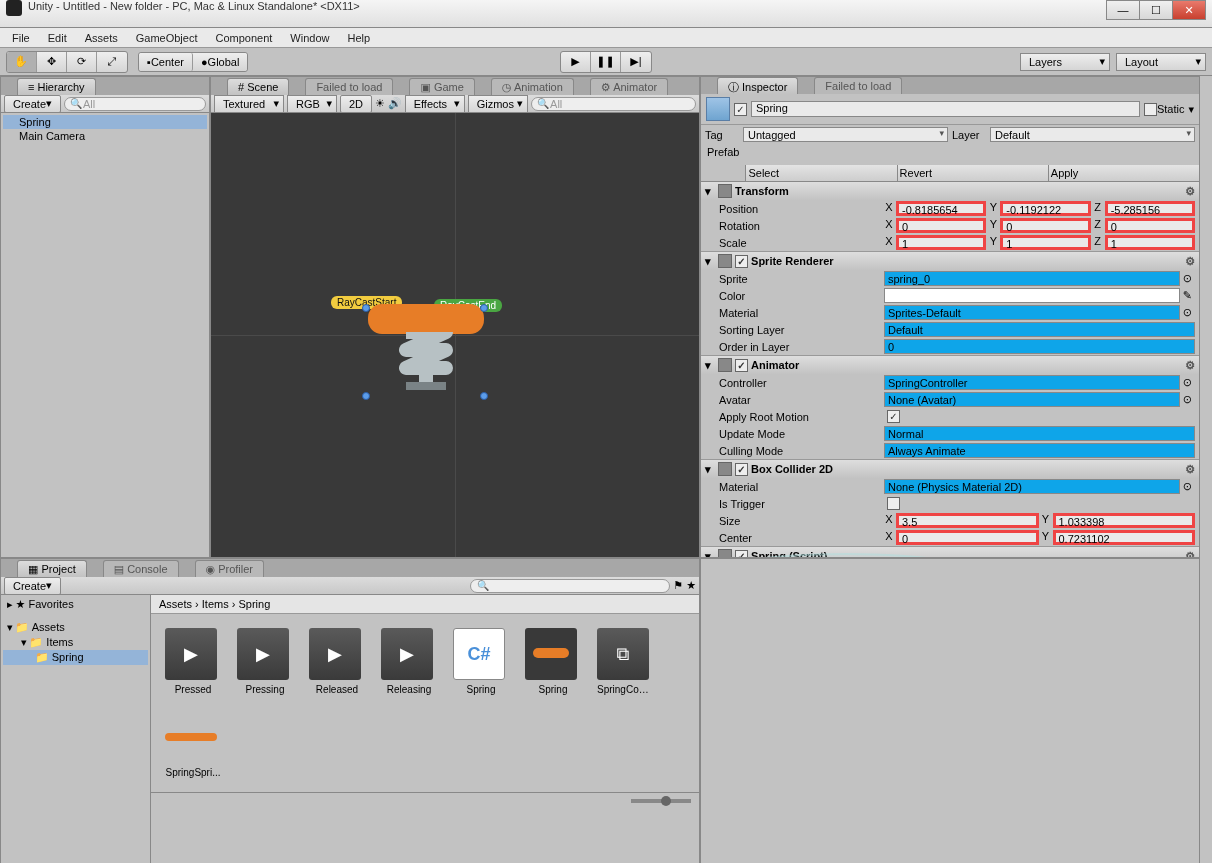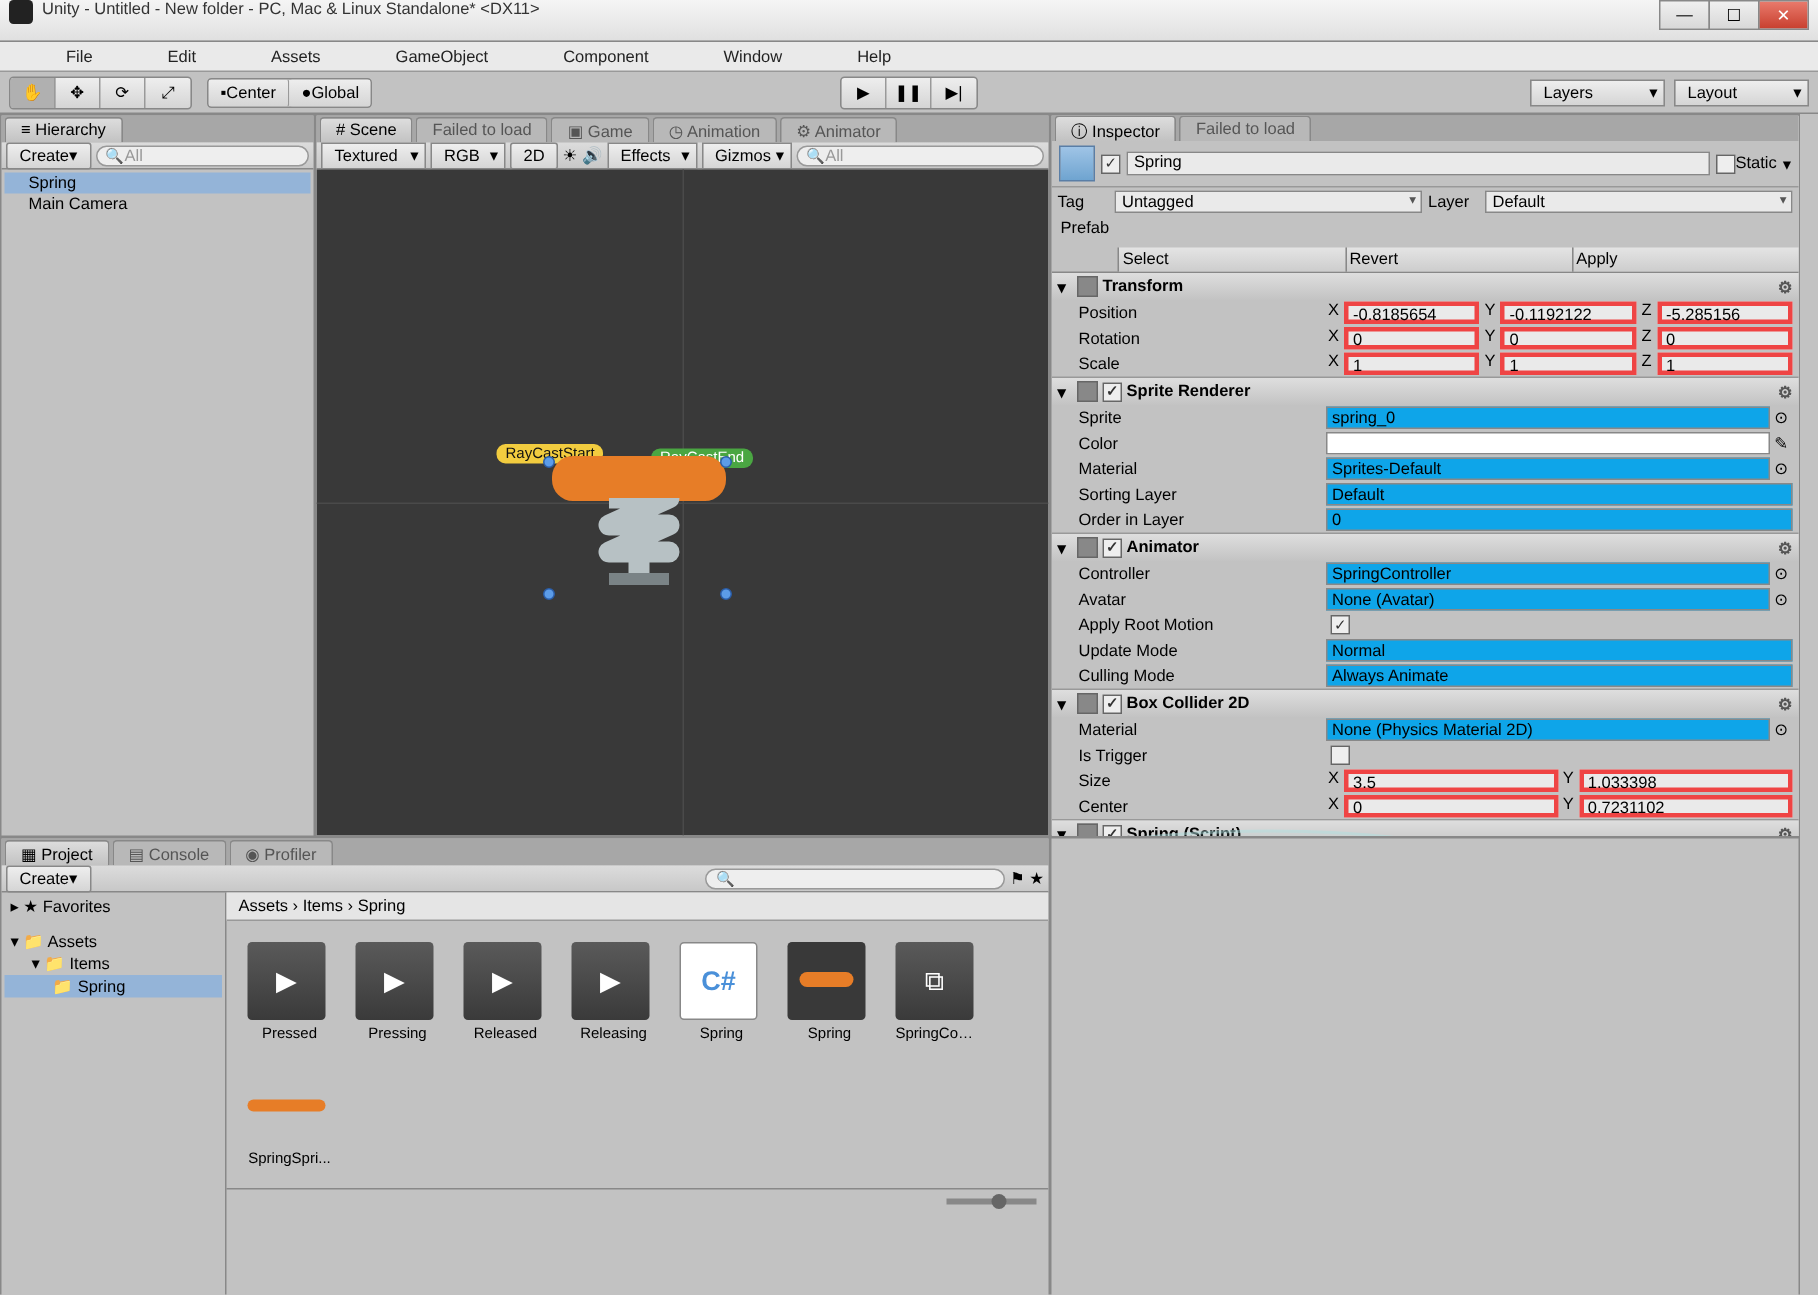--- a/index.html
+++ b/index.html
@@ -8,40 +8,40 @@
 
 .titlebar { background: linear-gradient(#f5f5f5,#e0e0e0); height: 28px; display: flex; align-items: flex-start; padding: 0 6px; border-bottom: 1px solid #888; }
 .titlebar .unity-logo { width: 16px; height: 16px; background: #222; border-radius: 3px; display: inline-block; margin-right: 6px; }
 .titlebar .title { flex: 1; color: #333; }
 .winbtns { display: flex; gap: 0; }
 .winbtn { width: 34px; height: 20px; display: flex; align-items: center; justify-content: center; border: 1px solid #888; background: linear-gradient(#f0f0f0,#d8d8d8); margin-left: -1px; }
 .winbtn.close { background: linear-gradient(#e97a6c,#c8402f); color: #fff; }
 
 
 .menubar { background: #eaeaea; height: 20px; display: flex; align-items: center; padding: 0 4px; gap: 2px; border-bottom: 1px solid #999; }
-.menuitem { padding: 2px 8px; color: #222; margin-left: 32px; }
+.menuitem { padding: 2px 8px; color: #222; }
 
 
 .toolbar { background: #c2c2c2; height: 28px; display: flex; align-items: center; padding: 2px 6px; border-bottom: 1px solid #888; }
 .tool-group { display: flex; border: 1px solid #888; border-radius: 3px; overflow: hidden; background: linear-gradient(#eee,#d5d5d5); }
 .tool-btn { width: 30px; height: 20px; display: flex; align-items: center; justify-content: center; border-right: 1px solid #999; }
 .tool-btn:last-child { border-right: none; }
 .tool-btn.active { background: #b0b0b0; }
 .pill-btn { display: flex; align-items: center; padding: 1px 8px; border: 1px solid #888; background: linear-gradient(#eee,#d5d5d5); height: 18px; border-radius: 2px; }
 .spacer { flex: 1; }
 .dd { display: flex; align-items: center; padding: 1px 4px 1px 8px; border: 1px solid #888; background: linear-gradient(#eee,#d5d5d5); height: 18px; min-width: 90px; justify-content: space-between; }
 .play-center { position: absolute; left: 50%; transform: translateX(-50%); display: flex; }
 
 
 .main { display: grid; grid-template-columns: 210px 490px 500px; grid-template-rows: 482px auto; height: 805px; background: #c2c2c2; }
 .panel { background: #c2c2c2; border: 1px solid #888; display: flex; flex-direction: column; overflow: hidden; }
 
 
 .tabbar { display: flex; background: #a7a7a7; height: 18px; align-items: flex-end; }
-.tab { padding: 2px 10px; background: linear-gradient(#ddd,#c2c2c2); border: 1px solid #888; border-bottom: none; border-radius: 3px 3px 0 0; margin-left: 2px; height: 17px; }
+.tab { padding: 2px 10px; background: linear-gradient(#ddd,#c2c2c2); border: 1px solid #888; border-bottom: none; border-radius: 3px 3px 0 0; margin-left: 16px; height: 17px; }
 .tab.inactive { background: #b8b8b8; color: #555; }
 .subbar { display: flex; align-items: center; background: linear-gradient(#dcdcdc,#c8c8c8); height: 18px; border-bottom: 1px solid #888; padding: 0 3px; gap: 3px; }
 .search { flex: 1; background: #eee; border: 1px solid #999; border-radius: 8px; height: 14px; padding: 0 6px; font-size: 10px; color: #999; display: flex; align-items: center; }
 
 
 .tree { padding: 2px; }
 .tree-item { padding: 1px 4px 1px 16px; }
 .tree-item.sel { background: #94b4d8; }
 
 

